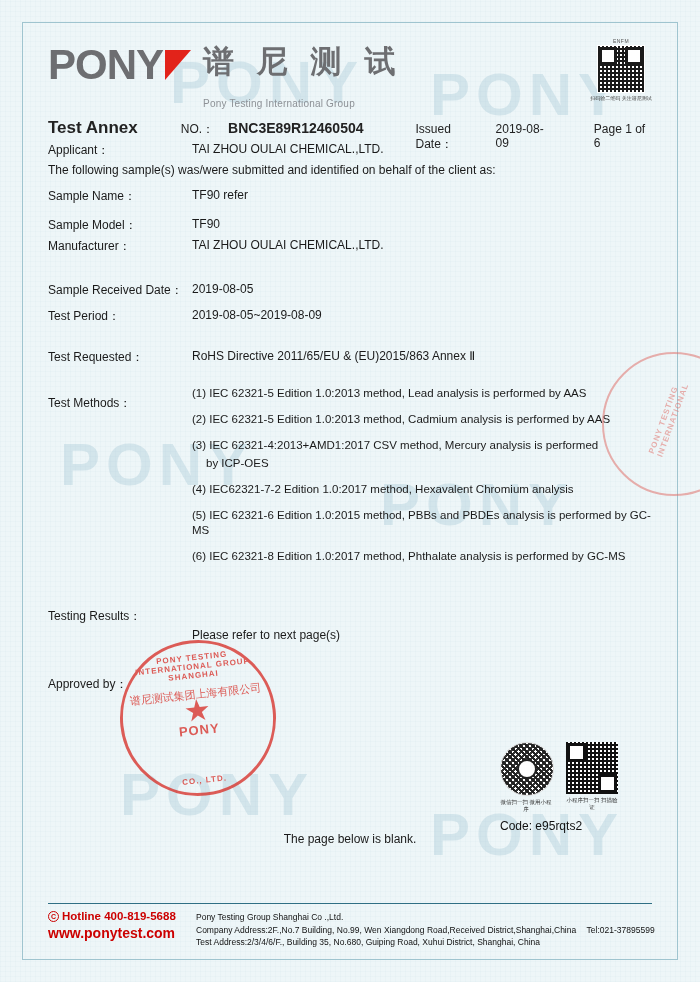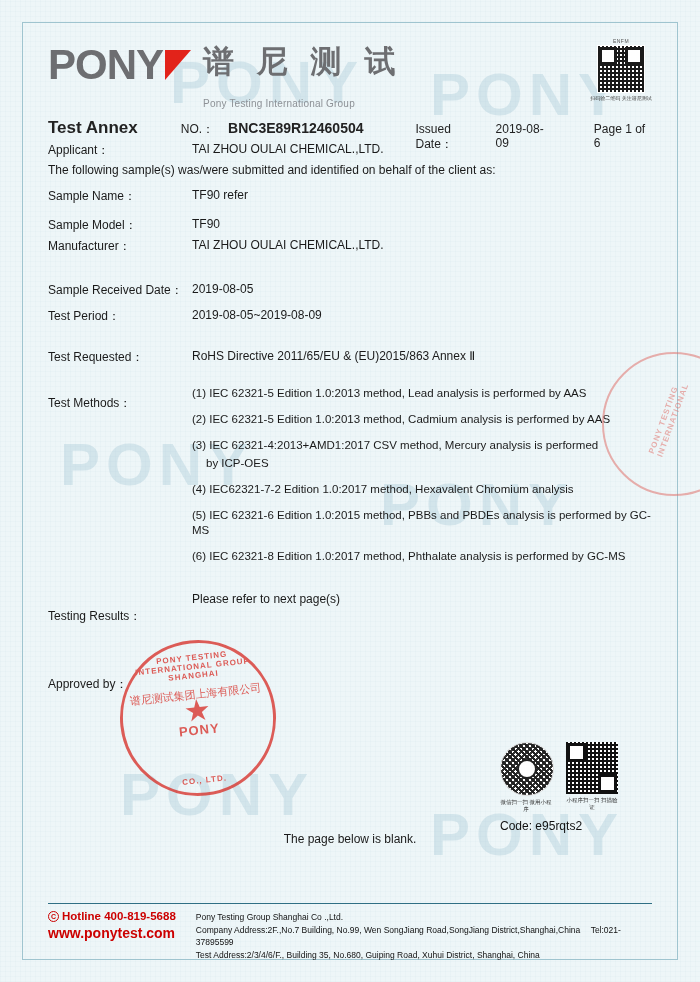--- a/index.html
+++ b/index.html
@@ -434,21 +434,21 @@
     </div>
     <div class="m-item">
       <span>(5) IEC 62321-6 Edition 1.0:2015 method, PBBs and PBDEs analysis is performed by GC-MS</span>
     </div>
     <div class="m-item">
       <span>(6) IEC 62321-8 Edition 1.0:2017 method, Phthalate analysis is performed by GC-MS</span>
     </div>
   </div>
 
   <div class="field flabel" style="top:608px">Testing Results：</div>
-  <div class="field fvalue" style="top:592px">Please refer to next page(s)</div>
+  <div class="field fvalue" style="top:628px">Please refer to next page(s)</div>
 
   <div class="field flabel" style="top:676px">Approved by：</div>
 
   <div class="stamp">
     <div class="stamp-arc-top">PONY TESTING INTERNATIONAL GROUP SHANGHAI</div>
     <div class="stamp-cn">谱尼测试集团上海有限公司</div>
     <div class="stamp-inner">
       <div class="stamp-star">★</div>
       <div class="stamp-word">PONY</div>
     </div>
@@ -479,19 +479,19 @@
   <div class="footer">
     <div class="footer-left">
       <div class="hotline">
         <span class="c-mark">C</span><span>Hotline 400-819-5688</span>
       </div>
       <div class="website">www.ponytest.com</div>
     </div>
     <div class="footer-right">
       <div>Pony Testing Group Shanghai Co .,Ltd.</div>
       <div>
-        <span>Company Address:2F.,No.7 Building, No.99, Wen SongJiang Road,SongJiang District,Shanghai,China</span>
+        <span>Company Address:2F.,No.7 Building, No.99, Wen Xiangdong Road,Received District,Shanghai,China</span>
         <span style="margin-left:8px">Tel:021-37895599</span>
       </div>
       <div>Test Address:2/3/4/6/F., Building 35, No.680, Guiping Road, Xuhui District, Shanghai, China</div>
     </div>
   </div>
 </div>
 
 </body></html>

